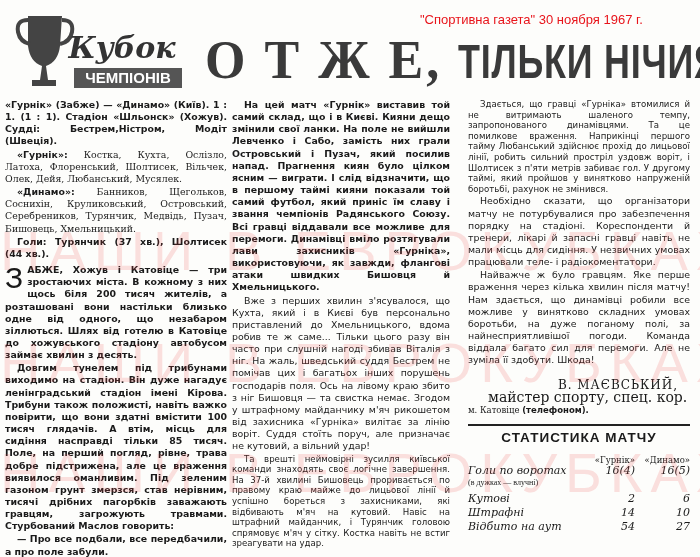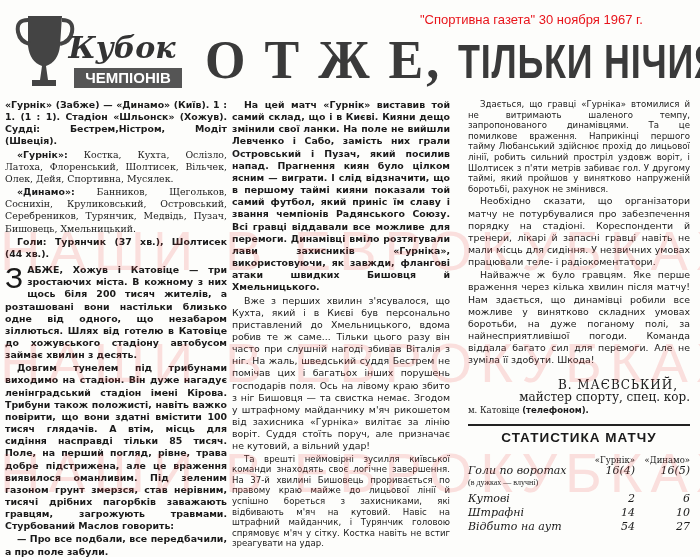--- a/index.html
+++ b/index.html
@@ -23,21 +23,21 @@
   .c2 { left: 232px; width: 218px; }
   .c3 { left: 468px; width: 222px; }
 
   .facts { font-weight: bold; }
   .facts .plain { font-family: "DejaVu Serif", serif; font-weight: normal; }
   .lede-drop { float: left; font-family: "Liberation Sans", sans-serif; font-size: 30px; line-height: 24px; margin: 2px 4px 0 0; font-weight: normal; }
   .bold { font-weight: bold; }
   .smaller { font-size: 8.6px; line-height: 10.6px; }
 
   .signature { text-align: right; font-family: "DejaVu Serif", serif; font-size: 12px; margin-top: 12px; padding-right: 12px; letter-spacing: 1px; }
-  .sig-sub { font-family: "DejaVu Serif", serif; font-size: 12px; text-align: right; line-height: 12px; padding-left: 20px; }
+  .sig-sub { font-family: "DejaVu Serif", serif; font-size: 14px; text-align: left; line-height: 12px; padding-left: 20px; }
   .sig-place { font-family: "DejaVu Serif", serif; font-size: 8.5px; margin-top: 1px; }
   .sig-place b { font-family: "DejaVu Sans", sans-serif; margin-top: 35px; }
 
   .rule { height: 2px; background: #222; margin: 8px 0 6px 0; }
   .stats-title { text-align: center; font-family: Liberation Sans, sans-serif; font-weight: bold; font-size: 13.5px; letter-spacing: 1px; margin-bottom: 12px; }
   .stats { width: 100%; border-collapse: collapse; font-family: "DejaVu Serif", serif; font-style: italic; }
   .stats td { font-size: 11px; line-height: 14px; padding: 0; }
   .stats td.num { text-align: right; width: 55px; }
   .stats .hdr td { font-style: normal; font-size: 8.5px; line-height: 8px; text-align: right; }
   .stats .note td { font-style: normal; font-family: Liberation Serif, serif; font-size: 8px; line-height: 10px; padding-bottom: 4px; }
@@ -67,21 +67,21 @@
 
   <div class="source-note">"Спортивна газета" 30 ноября 1967 г.</div>
 
   <div class="headline">
     <span>О Т Ж Е,</span>
     <span class="h-cond">ТІЛЬКИ НІЧИЯ...</span>
   </div>
 
   <div class="col c1">
     <p class="noind facts"><span>«Гурнік» (Забже) — «Динамо» (Київ). 1 : 1. (1 : 1). Стадіон «Шльонск» (Хожув). Судді: Бестрем,Ністром, Модіт (Швеція).</span></p>
-    <p class="facts"><span>«Гурнік»:</span><span class="plain"> Костка, Кухта, Ослізло, Латоха, Флоренський, Шолтисек, Вільчек, Олек, Дейя, Спортивна, Мусялек.</span></p>
+    <p class="facts"><span>«Гурнік»:</span><span class="plain"> Костка, Кухта, Ослізло, Латоха, Флоренський, Шолтисек, Вільчек, Олек, Дейя, Любанський, Мусялек.</span></p>
     <p class="facts"><span>«Динамо»:</span><span class="plain"> Банников, Щегольков, Соснихін, Круликовський, Островський, Серебреников, Турянчик, Медвідь, Пузач, Бишовець, Хмельницький.</span></p>
     <p class="facts">Голи: Турянчик (37 хв.), Шолтисек (44 хв.).</p>
     <p class="noind" style="margin-top:4px"><span class="lede-drop">З</span><span class="bold">АБЖЕ, Хожув і Катовіце — три зростаючих міста. В кожному з них щось біля 200 тисяч жителів, а розташовані вони настільки близько одне від одного, що незабаром зіллються. Шлях від готелю в Катовіце до хожувського стадіону автобусом займає хвилин з десять.</span></p>
     <p class="bold">Довгим тунелем під трибунами виходимо на стадіон. Він дуже нагадує ленінградський стадіон імені Кірова. Трибуни також положисті, навіть важко повірити, що вони здатні вмістити 100 тисяч глядачів. А втім, місць для сидіння насправді тільки 85 тисяч. Поле, на перший погляд, рівне, трава добре підстрижена, але це враження виявилося оманливим. Під зеленим газоном грунт змерзся, став нерівним, тисячі дрібних пагорбків заважають гравцям, загрожують травмами. Стурбований Маслов говорить:</p>
     <p class="bold">— Про все подбали, все передбачили, а про поле забули.</p>
 
   </div>
 
   <div class="col c2">
     <p class="bold">На цей матч «Гурнік» виставив той самий склад, що і в Києві. Кияни дещо змінили свої ланки. На поле не вийшли Левченко і Сабо, замість них грали Островський і Пузач, який посилив напад. Прагнення киян було цілком ясним — виграти. І слід відзначити, що в першому таймі кияни показали той самий футбол, який приніс їм славу і звання чемпіонів Радянського Союзу. Всі гравці віддавали все можливе для перемоги. Динамівці вміло розтягували лави захисників «Гурніка», використовуючи, як завжди, флангові атаки швидких Бишовця й Хмельницького.</p>

